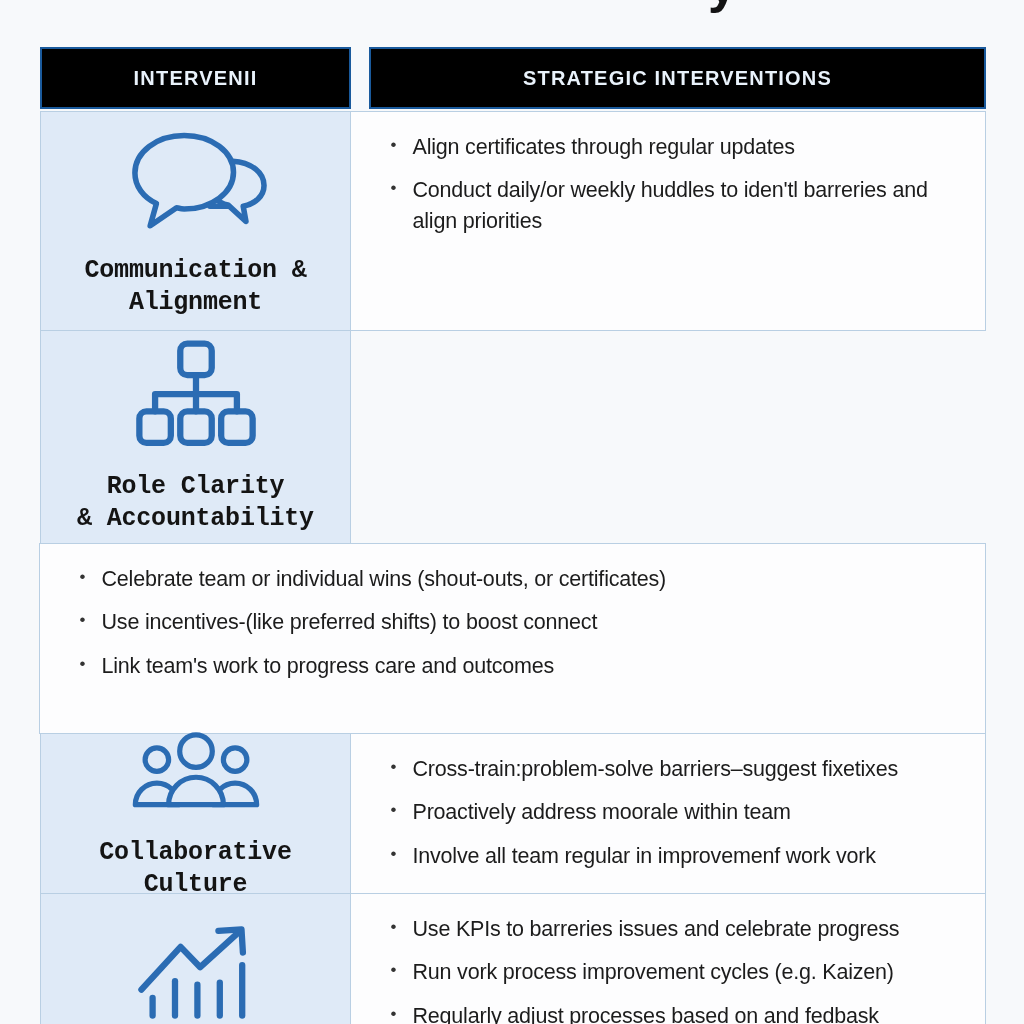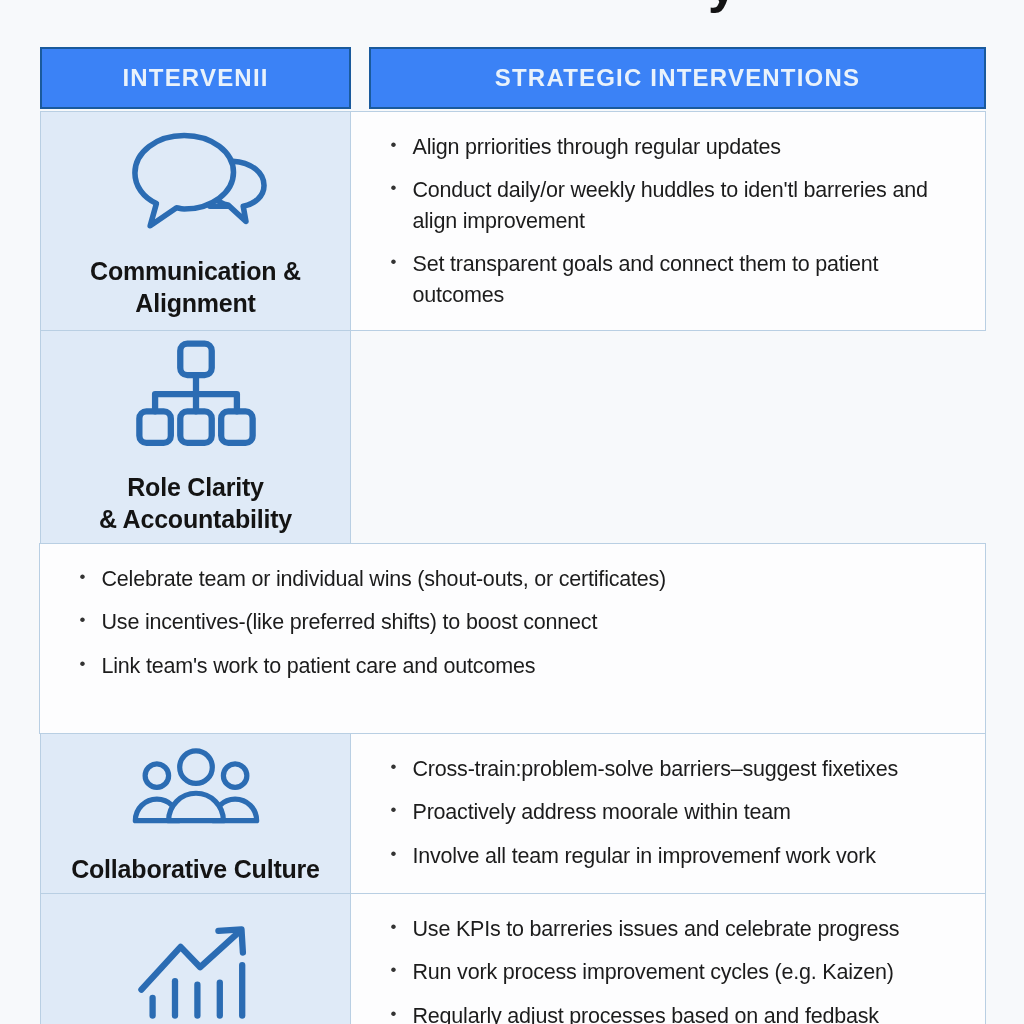--- a/index.html
+++ b/index.html
@@ -12,33 +12,33 @@
   .title-fragment{
     position:absolute;left:708px;top:-46px;
     font-size:52px;font-weight:800;color:#141414;
   }
   .tbl{
     position:absolute;left:40px;top:47px;width:946px;
     display:flex;flex-direction:column;
   }
   .hrow{display:flex;height:62px;margin-bottom:3px;}
   .hcell{
-    background:#3b82f6;color:#e9f2fb;
+    background:#000000;color:#e9f2fb;
     display:flex;align-items:center;justify-content:center;
-    font-weight:700;font-size:24px;letter-spacing:1.2px;
+    font-weight:700;font-size:20px;letter-spacing:1.2px;
     border:2px solid #1a5a9c;box-sizing:border-box;
   }
   .hcell.c1{width:311px;}
   .hcell.c2{flex:1;margin-left:18px;}
   .row{display:flex;}
   .cell{box-sizing:border-box;border:1.5px solid #b9cfe3;margin-top:-1.5px;}
   .cell.left{
     width:311px;background:#dfeaf7;
     display:flex;flex-direction:column;align-items:center;justify-content:center;
-    text-align:center;padding:10px 3px;
+    text-align:center;padding:10px 3px;font-family:Liberation Mono, monospace;
   }
   .cell.right{
     flex:1;background:#fdfdfe;margin-left:-1.5px;
     padding:20px 24px 6px 36px;
   }
   .r1{height:219px;} .r2{height:213px;} .r3{height:190px;} .r4{height:160px;} .r5{height:210px;}
   .cat-label{
     font-size:25px;font-weight:700;color:#141414;
     line-height:1.28;white-space:pre-line;margin-top:14px;letter-spacing:-0.2px;
   }
@@ -73,23 +73,22 @@
           <path d="M168 55 C196 57 213 72 213 90 C213 105 200 117 183 120 L187 142 L161 118 C146 115 135 104 135 90" fill="none"></path>
           <path d="M98 18 C58 18 27 42 27 72 C27 91 39 107 58 116 L49 148 L87 122 C91 123 94 124 98 124 C138 124 169 100 169 71 C169 42 138 18 98 18 Z" fill="#dfeaf7"></path>
           <path d="M135 120 L162 120" fill="none"></path>
         </svg>
       </span>
       <div class="cat-label">Communication &amp;
 Alignment</div>
     </div>
     <div class="cell right">
       <ul class="bullets">
-        <li>Align prriorities through regular updates</li>
-        <li>Conduct daily/or weekly huddles to iden'tl barreries and align improvement</li>
-        <li>Set transparent goals and connect them to patient outcomes</li>
+        <li>Align certificates through regular updates</li>
+        <li>Conduct daily/or weekly huddles to iden'tl barreries and align priorities</li>
       </ul>
     </div>
   </div>
 
   <div class="row r2">
     <div class="cell left">
       <span class="icon">
         <svg width="142" height="118" viewBox="0 0 180 150" fill="none" stroke="#2b6cb3" stroke-width="8" stroke-linejoin="round" stroke-linecap="round">
           <rect x="70" y="6" width="40" height="40" rx="9"></rect>
           <path d="M90 46 L90 70 M38 92 L38 70 L142 70 L142 92 M90 70 L90 92"></path>
@@ -101,21 +100,21 @@
       <div class="cat-label">Role Clarity
 &amp; Accountability</div>
     </div>
   </div>
 
   <div class="row r3">
     <div class="cell right">
       <ul class="bullets">
         <li>Celebrate team or individual wins (shout-outs, or certificates)</li>
         <li>Use incentives-(like preferred shifts) to boost connect</li>
-        <li>Link team's work to patient care and outcomes</li>
+        <li>Link team's work to progress care and outcomes</li>
       </ul>
     </div>
   </div>
 
   <div class="row r4">
     <div class="cell left">
       <span class="icon">
         <svg width="150" height="98" viewBox="0 0 230 150" fill="none" stroke="#2b6cb3" stroke-width="8" stroke-linejoin="round" stroke-linecap="round">
           <circle cx="55" cy="53" r="18"></circle>
           <path d="M22 122 A33 33 0 0 1 88 122 Z"></path>

